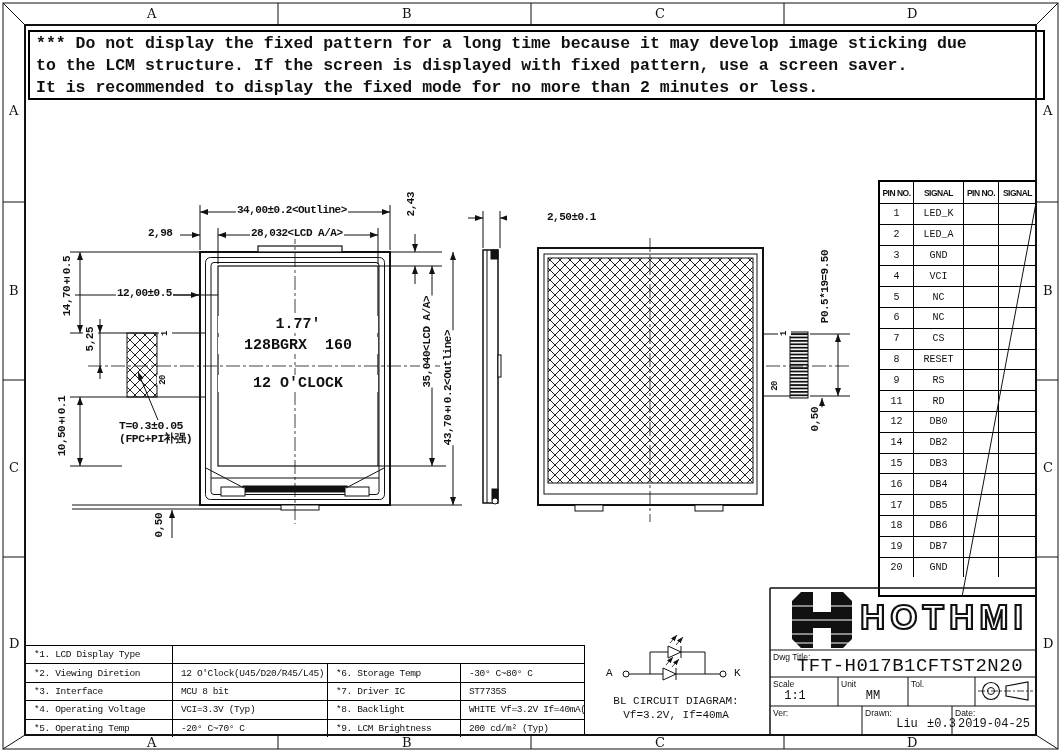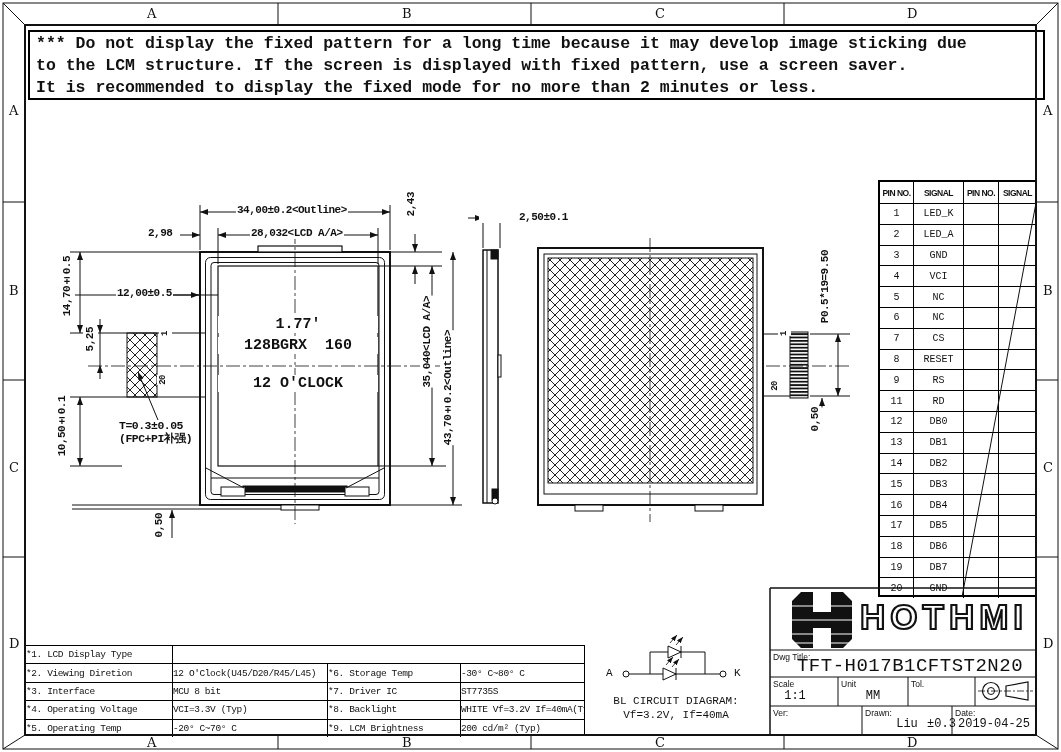--- a/index.html
+++ b/index.html
@@ -26,21 +26,21 @@
       justify-content:center;font:10px "Liberation Mono",monospace;overflow:hidden;}
   .pc:last-child{border-right:none;}
   .pc.c1{width:34px;} .pc.c2{width:50px;} .pc.c3{width:35px;} .pc.c4{width:39px;flex:1;}
   .prow.hdr .pc{font:bold 8.5px "Liberation Sans",sans-serif;letter-spacing:-0.5px;}
   
   #spectable{position:absolute;left:25px;top:645px;width:560px;height:90px;border:1.5px solid #000;
              box-sizing:border-box;z-index:2;background:#fff;}
   .srow{display:flex;height:17.4px;border-top:1px solid #000;}
   .srow:first-child{border-top:none;}
   .sc{box-sizing:border-box;border-right:1px solid #000;display:flex;align-items:center;
-      padding:0 0;font:9.5px "Liberation Mono",monospace;letter-spacing:-0.4px;white-space:nowrap;overflow:hidden;}
+      padding:0 8px;font:9.5px "Liberation Mono",monospace;letter-spacing:-0.4px;white-space:nowrap;overflow:hidden;}
   .sc.l1{width:147px;} .sc.v1{width:155px;} .sc.l2{width:133px;} .sc.v2{width:125px;border-right:none;flex:1;}
   .sc.span3{width:413px;border-right:none;flex:1;}
   .tb-small{position:absolute;z-index:4;font:8.5px "Liberation Sans",sans-serif;color:#111;}
   .tb-val{position:absolute;z-index:4;font:12px "Liberation Mono",monospace;text-align:center;color:#111;}
   #dwgtitle{position:absolute;z-index:4;left:792px;top:655px;width:236px;text-align:center;
             font:19px "Liberation Mono",monospace;letter-spacing:0.5px;}
   #logotext{position:absolute;z-index:4;left:860px;top:597px;font:bold 35px "Liberation Sans",sans-serif;
             letter-spacing:5px;color:#fff;-webkit-text-stroke:2.2px #111;}
   
   .lcdtxt{position:absolute;z-index:4;left:218px;width:160px;text-align:center;background:#fff;
@@ -305,26 +305,20 @@
         <span class="pc c3"></span>
         <span class="pc c4"></span>
       </div>
     <div class="prow">
         <span class="pc c1">12</span>
         <span class="pc c2">DB0</span>
         <span class="pc c3"></span>
         <span class="pc c4"></span>
       </div>
     <div class="prow">
-        <span class="pc c1">13</span>
-        <span class="pc c2">DB1</span>
-        <span class="pc c3"></span>
-        <span class="pc c4"></span>
-      </div>
-    <div class="prow">
         <span class="pc c1">14</span>
         <span class="pc c2">DB2</span>
         <span class="pc c3"></span>
         <span class="pc c4"></span>
       </div>
     <div class="prow">
         <span class="pc c1">15</span>
         <span class="pc c2">DB3</span>
         <span class="pc c3"></span>
         <span class="pc c4"></span>
@@ -374,21 +368,21 @@
   <span class="d" style="left:118px;top:420px;font-size:11.5px;">T=0.3±0.05</span>
   <span class="d" style="left:118px;top:433px;font-size:11.5px;">(FPC+PI补强)</span>
   <span class="d v" style="left:152px;top:513px;">0,50</span>
   <span class="d v tiny" style="left:159px;top:331px;">1</span>
   <span class="d v tiny" style="left:157px;top:375px;">20</span>
 
   <span class="lcdtxt" style="top:316px;">1.77'</span>
   <span class="lcdtxt" style="top:337px;">128BGRX  160</span>
   <span class="lcdtxt" style="top:375px;">12 O'CLOCK</span>
 
-  <span class="d" style="left:479px;top:211px;padding-left:40px;">2,50±0.1</span>
+  <span class="d" style="left:507px;top:211px;padding-left:40px;">2,50±0.1</span>
   <span class="d v" style="left:818px;top:250px;">P0.5*19=9.50</span>
   <span class="d v" style="left:808px;top:407px;">0,50</span>
   <span class="d v tiny" style="left:778px;top:331px;">1</span>
   <span class="d v tiny" style="left:769px;top:381px;">20</span>
 
   <div id="spectable">
     <div class="srow">
       <span class="sc l1">*1. LCD Display Type</span>
     </div>
     <div class="srow">

